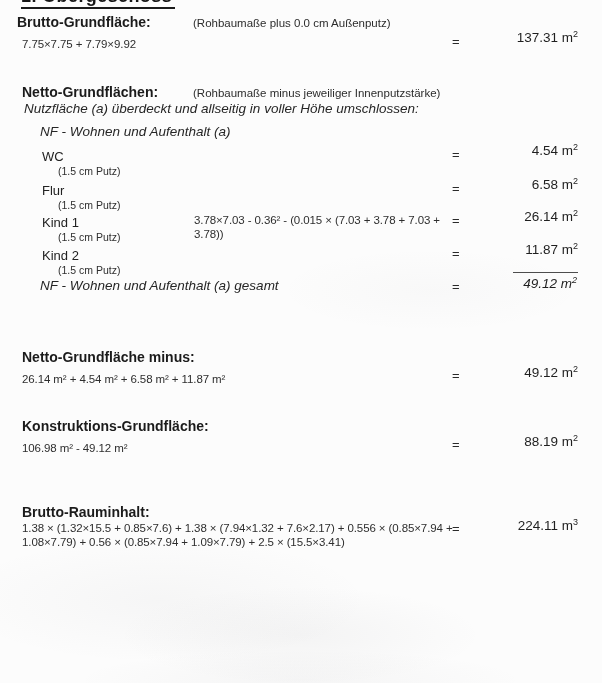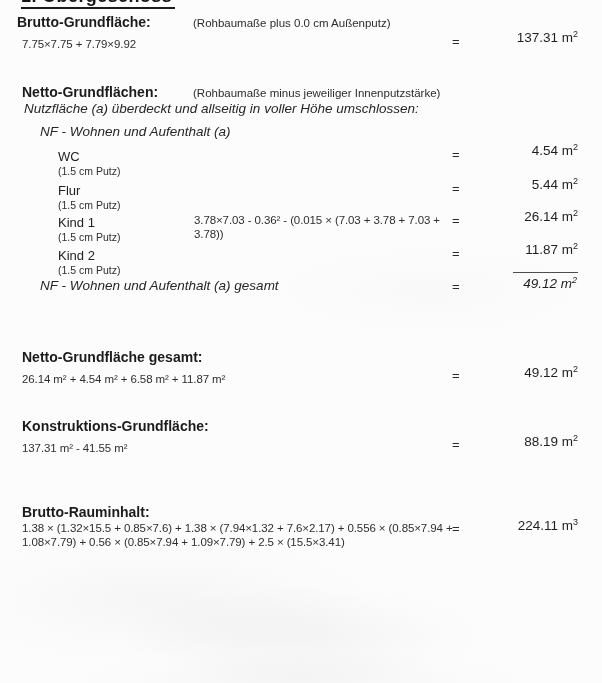--- a/index.html
+++ b/index.html
@@ -44,21 +44,21 @@
     right: 24px; font-size: 13.5px; color: #1f1f1f;
     text-align: right; white-space: nowrap;
   }
   .val sup { font-size: 9px; vertical-align: 5px; letter-spacing: 0; }
   .val.sum {
     font-style: italic;
     border-top: 1.5px solid #4d4d4d;
     padding: 2px 1px 0 10px;
   }
   .row { left: 0; top: 0; width: 602px; height: 34px; }
-  .row .room-name { left: 58px; top: 2px;  position: absolute; }
+  .row .room-name { left: 42px; top: 2px;  position: absolute; }
   .row .putz      { left: 58px; top: 18px; position: absolute; }
   .row .formula   { left: 194px; top: 0;  width: 258px; position: absolute; }
   .row .eq        { top: 0;  position: absolute; }
   .row .val       { top: -5px; position: absolute; }
 </style>
 </head>
 <body>
 
 <div class="abs page-title">1. Obergeschoss</div>
 
@@ -80,21 +80,21 @@
     <span class="room-name">WC</span>
     <span class="putz">(1.5 cm Putz)</span>
     <span class="eq">=</span>
     <span class="val"><span>4.54</span>&nbsp;<span><span>m</span><sup>2</sup></span></span>
   </div>
 
   <div class="abs row" style="top:181px;">
     <span class="room-name">Flur</span>
     <span class="putz">(1.5 cm Putz)</span>
     <span class="eq">=</span>
-    <span class="val"><span>5.44</span>&nbsp;<span><span>m</span><sup>2</sup></span></span>
+    <span class="val"><span>6.58</span>&nbsp;<span><span>m</span><sup>2</sup></span></span>
   </div>
 
   <div class="abs row" style="top:213px;">
     <span class="room-name">Kind 1</span>
     <span class="putz">(1.5 cm Putz)</span>
     <span class="formula">3.78×7.03 - 0.36² - (0.015 × (7.03 + 3.78 + 7.03 + 3.78))</span>
     <span class="eq">=</span>
     <span class="val"><span>26.14</span>&nbsp;<span><span>m</span><sup>2</sup></span></span>
   </div>
 
@@ -106,29 +106,29 @@
   </div>
 
   <div>
     <div class="abs sub-line" style="left:40px; top:278px;">NF - Wohnen und Aufenthalt (a) gesamt</div>
     <div class="abs eq" style="top:279px;">=</div>
     <div class="abs val sum" style="top:272px;"><span>49.12</span>&nbsp;<span><span>m</span><sup>2</sup></span></div>
   </div>
 </div>
 
 <div>
-  <div class="abs sec-label" style="left:22px; top:349px;">Netto-Grundfläche gesamt:</div>
+  <div class="abs sec-label" style="left:22px; top:349px;">Netto-Grundfläche minus:</div>
   <div class="abs formula" style="left:22px; top:372px; width:420px;">26.14 m² + 4.54 m² + 6.58 m² + 11.87 m²</div>
   <div class="abs eq" style="top:368px;">=</div>
   <div class="abs val" style="top:364px;"><span>49.12</span>&nbsp;<span><span>m</span><sup>2</sup></span></div>
 </div>
 
 <div>
   <div class="abs sec-label" style="left:22px; top:418px;">Konstruktions-Grundfläche:</div>
-  <div class="abs formula" style="left:22px; top:441px; width:420px;">137.31 m² - 41.55 m²</div>
+  <div class="abs formula" style="left:22px; top:441px; width:420px;">106.98 m² - 49.12 m²</div>
   <div class="abs eq" style="top:437px;">=</div>
   <div class="abs val" style="top:433px;"><span>88.19</span>&nbsp;<span><span>m</span><sup>2</sup></span></div>
 </div>
 
 <div>
   <div class="abs sec-label" style="left:22px; top:504px;">Brutto-Rauminhalt:</div>
   <div class="abs formula" style="left:22px; top:521px; width:438px;">1.38 × (1.32×15.5 + 0.85×7.6) + 1.38 × (7.94×1.32 + 7.6×2.17) + 0.556 × (0.85×7.94 + 1.08×7.79) + 0.56 × (0.85×7.94 + 1.09×7.79) + 2.5 × (15.5×3.41)</div>
   <div class="abs eq" style="top:521px;">=</div>
   <div class="abs val" style="top:517px;"><span>224.11</span>&nbsp;<span><span>m</span><sup>3</sup></span></div>
 </div>

